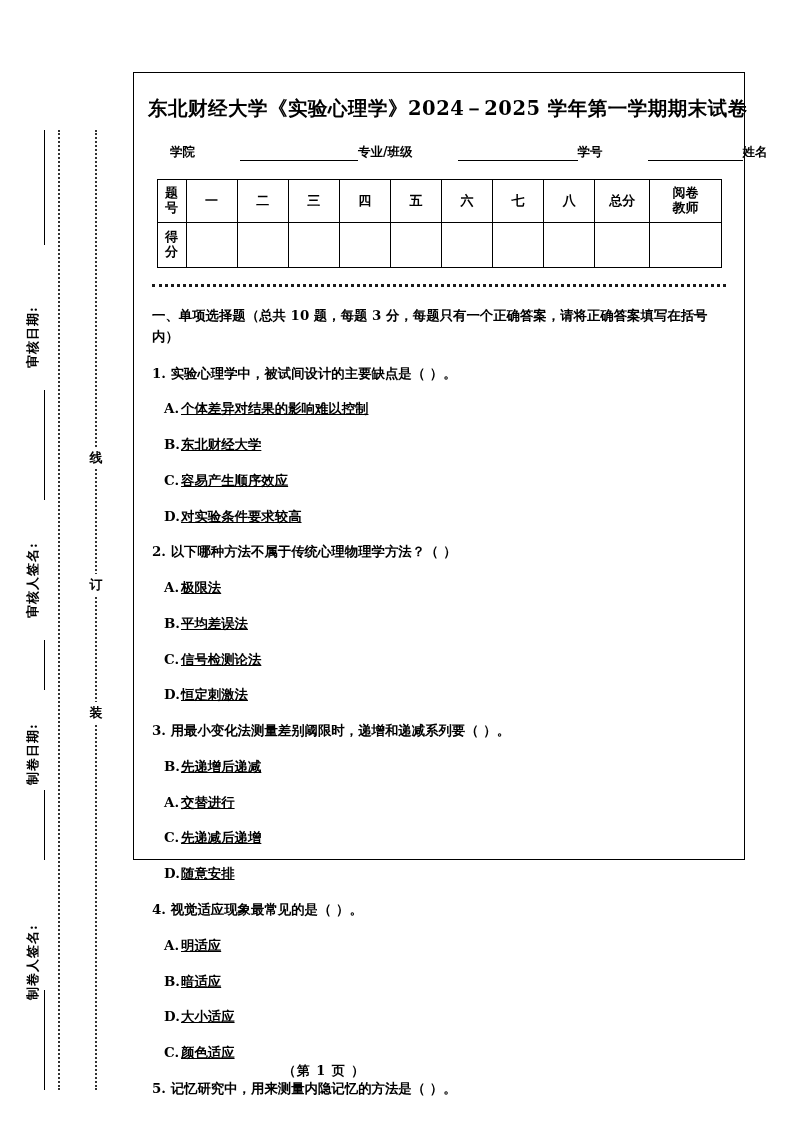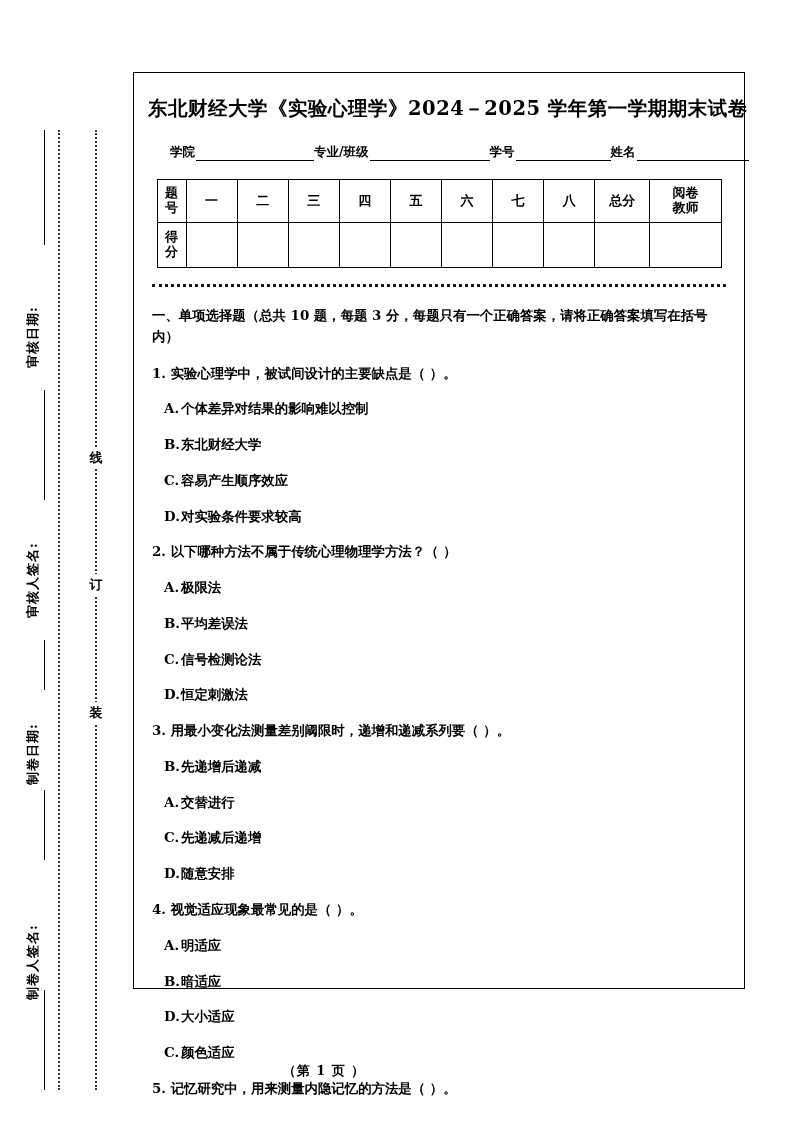--- a/index.html
+++ b/index.html
@@ -70,21 +70,21 @@
     font-family: "DejaVu Serif", "Liberation Serif", serif;
     padding: 2px 0;
   }
 
   
   .paper-frame {
     position: absolute;
     left: 133px;
     top: 72px;
     width: 612px;
-    height: 917px;
+    height: 788px;
     border: 1.6px solid #000;
     box-sizing: border-box;
     background: #ffffff;
   }
 
   .paper-inner {
     padding: 14px 14px 0 14px;
   }
 
   .exam-title {
@@ -99,21 +99,21 @@
 
   
   .info-line {
     display: flex;
     align-items: flex-end;
     margin: 22px 0 0 22px;
     font-size: 12.5px;
     font-weight: bold;
     font-family: "DejaVu Serif", "Liberation Serif", serif;
   }
-  .info-field { display: flex; align-items: flex-end; }
+  .info-field { display: flex; align-items: flex-end; gap: 44px; }
   .info-label { white-space: nowrap; padding-right: 1px; }
   .info-blank {
     border-bottom: 1.3px solid #000;
     height: 14px;
   }
   .blank-w1 { width: 118px; }
   .blank-w2 { width: 120px; }
   .blank-w3 { width: 95px; }
   .blank-w4 { width: 112px; }
 
@@ -164,20 +164,21 @@
   }
   .section-head {
     margin: 8px 0 16px 0;
     text-indent: 0;
   }
   .question {
     margin: 0 0 15px 0;
   }
   .option {
     margin: 0 0 15px 12px;
+    text-decoration: underline;
   }
   .opt-letter { display: inline-block; min-width: 17px; }
 
   
   .page-footer {
     position: absolute;
     left: 0;
     top: 1062px;
     width: 648px;
     text-align: center;

